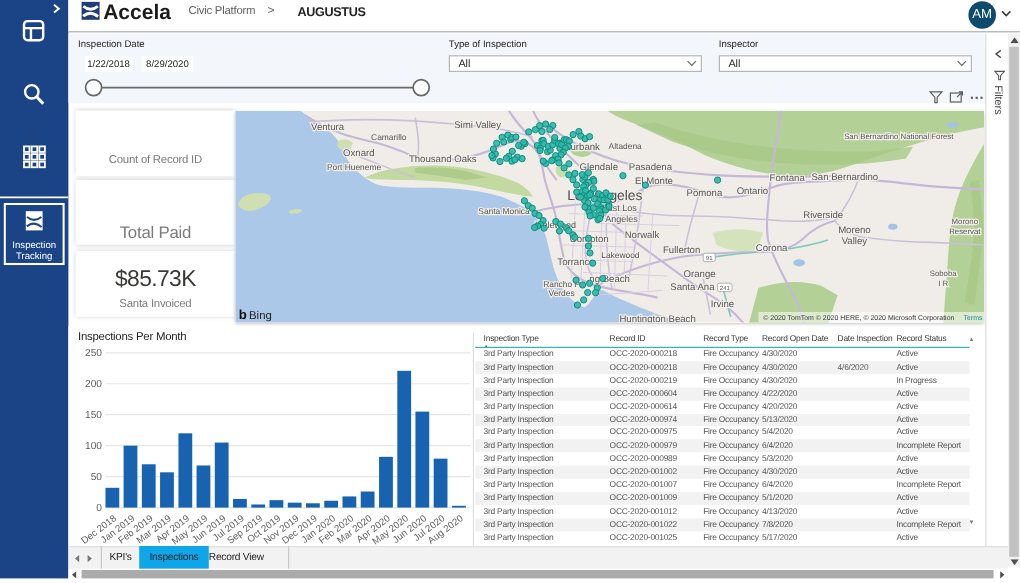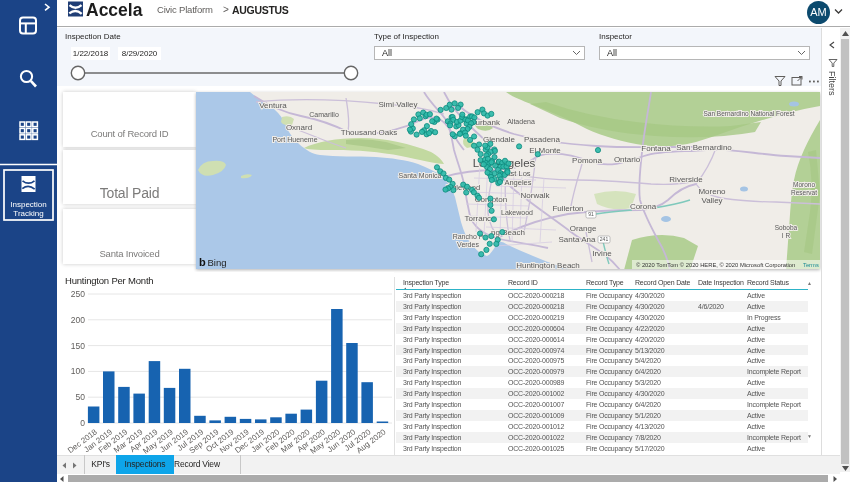--- a/index.html
+++ b/index.html
@@ -47,21 +47,21 @@
 
 <div class="abs" style="left:57px;top:0;width:793px;height:27px;background:#fff;border-bottom:1px solid #ababab;"></div>
 <svg class="abs" style="left:67px;top:1px;" width="17" height="16" viewBox="0 0 17 16">
   <rect x="1" y="0.5" width="15" height="15" fill="#203e75"></rect>
   <path d="M2.5 4.2 Q8.5 9.4 14.5 4.2" fill="none" stroke="#fff" stroke-width="2.4"></path>
   <path d="M2.3 12.4 Q8.5 7.4 14.7 12.8" fill="none" stroke="#fff" stroke-width="2.4"></path>
 </svg>
 <div class="abs" style="left:86px;top:0px;font-size:17.5px;font-weight:700;color:#1c1c1c;letter-spacing:0px;">Accela</div>
 <div class="abs" style="left:157px;top:4px;font-size:9.5px;letter-spacing:-.2px;color:#605e5c;">Civic Platform</div>
 <div class="abs" style="left:223px;top:4px;font-size:10px;color:#605e5c;">&gt;</div>
-<div class="abs" style="left:232px;top:4px;font-size:10.5px;font-weight:700;letter-spacing:-.3px;color:#252423;">AUGUSTUS</div>
+<div class="abs" style="left:248px;top:4px;font-size:10.5px;font-weight:700;letter-spacing:-.3px;color:#252423;">AUGUSTUS</div>
 <div class="abs" style="left:807px;top:1px;width:23px;height:23px;border-radius:50%;background:#0c4a6e;color:#fff;font-size:11px;font-weight:400;text-align:center;line-height:23px;">AM</div>
 <svg class="abs" style="left:834px;top:8px;" width="9" height="7" viewBox="0 0 9 7">
       <path d="M1 1.5 l3.5 3.5 3.5-3.5" fill="none" stroke="#3b3a39" stroke-width="1.3"></path>
     </svg>
 
 <div class="abs" style="left:57px;top:28px;width:764px;height:58px;background:#f3f6fb;"></div>
 <div class="abs" style="left:65px;top:32px;font-size:8px;color:#252423;">Inspection Date</div>
 <div class="abs" style="left:71px;top:47px;width:39px;height:13px;background:#fff;font-size:8px;color:#252423;text-align:center;line-height:13px;">1/22/2018</div>
 <div class="abs" style="left:118px;top:47px;width:43px;height:13px;background:#fff;font-size:8px;color:#252423;text-align:center;line-height:13px;">8/29/2020</div>
 
@@ -88,20 +88,21 @@
   <rect x="35" y="5.6" width="1.8" height="1.8" fill="#605e5c"></rect>
       <rect x="39" y="5.6" width="1.8" height="1.8" fill="#605e5c"></rect>
       <rect x="43" y="5.6" width="1.8" height="1.8" fill="#605e5c"></rect>
 </svg>
 
 <div class="abs" style="left:63px;top:92px;width:133px;height:55px;background:#fff;box-shadow:0 0 4px rgba(0,0,0,.22);"></div>
 <div class="abs" style="left:63px;top:150px;width:133px;height:54px;background:#fff;box-shadow:0 0 4px rgba(0,0,0,.22);"></div>
 <div class="abs" style="left:63px;top:209px;width:133px;height:55px;background:#fff;box-shadow:0 0 4px rgba(0,0,0,.22);"></div>
 <div class="abs" style="left:63px;top:128px;width:133px;text-align:center;font-size:9.5px;letter-spacing:-.2px;color:#7c7b7a;">Count of Record ID</div>
 <div class="abs" style="left:63px;top:185px;width:133px;text-align:center;font-size:14px;letter-spacing:-.2px;color:#7c7b7a;">Total Paid</div>
+<div class="abs" style="left:63px;top:222px;width:133px;text-align:center;font-size:19px;letter-spacing:-.5px;color:#3b3a39;">$85.73K</div>
 <div class="abs" style="left:63px;top:248px;width:133px;text-align:center;font-size:9.5px;letter-spacing:-.2px;color:#7c7b7a;">Santa Invoiced</div>
 
 <div id="mapbox" class="abs" style="left:196px;top:92px;width:624px;height:177px;box-shadow:0 1px 3px rgba(0,0,0,.3);overflow:hidden;">
 <svg width="624" height="177" viewBox="0 0 624 177">
   <rect width="624" height="177" fill="#f0ede8"></rect>
 
   <path d="M54,0 C60,5 70,12 78,17 C84,22 88,28 90,34 C92,40 97,46 103,52 C110,58 116,62 124,63 C140,65 160,64 180,65 C195,66 210,68 222,72 C232,76 240,80 246,84 C252,90 256,97 259,105 C261,113 263,122 265,130 C268,140 271,147 276,153 C280,158 285,162 291,164 C294,163 298,157 302,150 C304,149 308,150 312,153 C320,157 330,161 342,166 C354,171 365,175 376,178 L0,178 L0,0 Z" fill="#abc8e8"></path>
 
   <path d="M2,78 q4,-9 15,-9 q11,-1 13,4 q-2,7 -13,10 q-11,3 -15,-5 z" fill="#cfdfb2"></path>
   <path d="M45,84 q6,-3 11,-1 q-3,4 -11,3 z" fill="#cfdfb2"></path>
@@ -371,21 +372,21 @@
   </g>
   <rect x="436" y="168" width="188" height="9" fill="#ffffff" fill-opacity=".55"></rect>
   <text x="440" y="174.5" font-size="5.8" fill="#333">© 2020 TomTom © 2020 HERE, © 2020 Microsoft Corporation</text>
   <text x="607" y="174.5" font-size="5.8" fill="#1a8a94">Terms</text>
   <text x="3" y="174" font-size="11" font-weight="700" fill="#111">b</text>
   <text x="11.5" y="174" font-size="9.5" fill="#222">Bing</text>
 </svg>
 </div>
 
 <div class="abs" style="left:57px;top:272px;width:337px;height:183px;background:#fff;"></div>
-<div class="abs" style="left:65px;top:275px;font-size:9.5px;letter-spacing:-.2px;color:#252423;">Huntington Per Month</div>
+<div class="abs" style="left:65px;top:275px;font-size:9.5px;letter-spacing:-.2px;color:#252423;">Inspections Per Month</div>
 <svg class="abs" style="left:57px;top:286px;" width="337" height="169" viewBox="0 0 337 169">
   <line x1="31" y1="137.0" x2="335" y2="137.0" stroke="#e6e6e6" stroke-width="1"></line>
 <text x="28" y="140.0" font-size="8.5" fill="#605e5c" text-anchor="end">0</text>
 <line x1="31" y1="111.2" x2="335" y2="111.2" stroke="#e6e6e6" stroke-width="1"></line>
 <text x="28" y="114.2" font-size="8.5" fill="#605e5c" text-anchor="end">50</text>
 <line x1="31" y1="85.4" x2="335" y2="85.4" stroke="#e6e6e6" stroke-width="1"></line>
 <text x="28" y="88.4" font-size="8.5" fill="#605e5c" text-anchor="end">100</text>
 <line x1="31" y1="59.6" x2="335" y2="59.6" stroke="#e6e6e6" stroke-width="1"></line>
 <text x="28" y="62.6" font-size="8.5" fill="#605e5c" text-anchor="end">150</text>
 <line x1="31" y1="33.8" x2="335" y2="33.8" stroke="#e6e6e6" stroke-width="1"></line>

